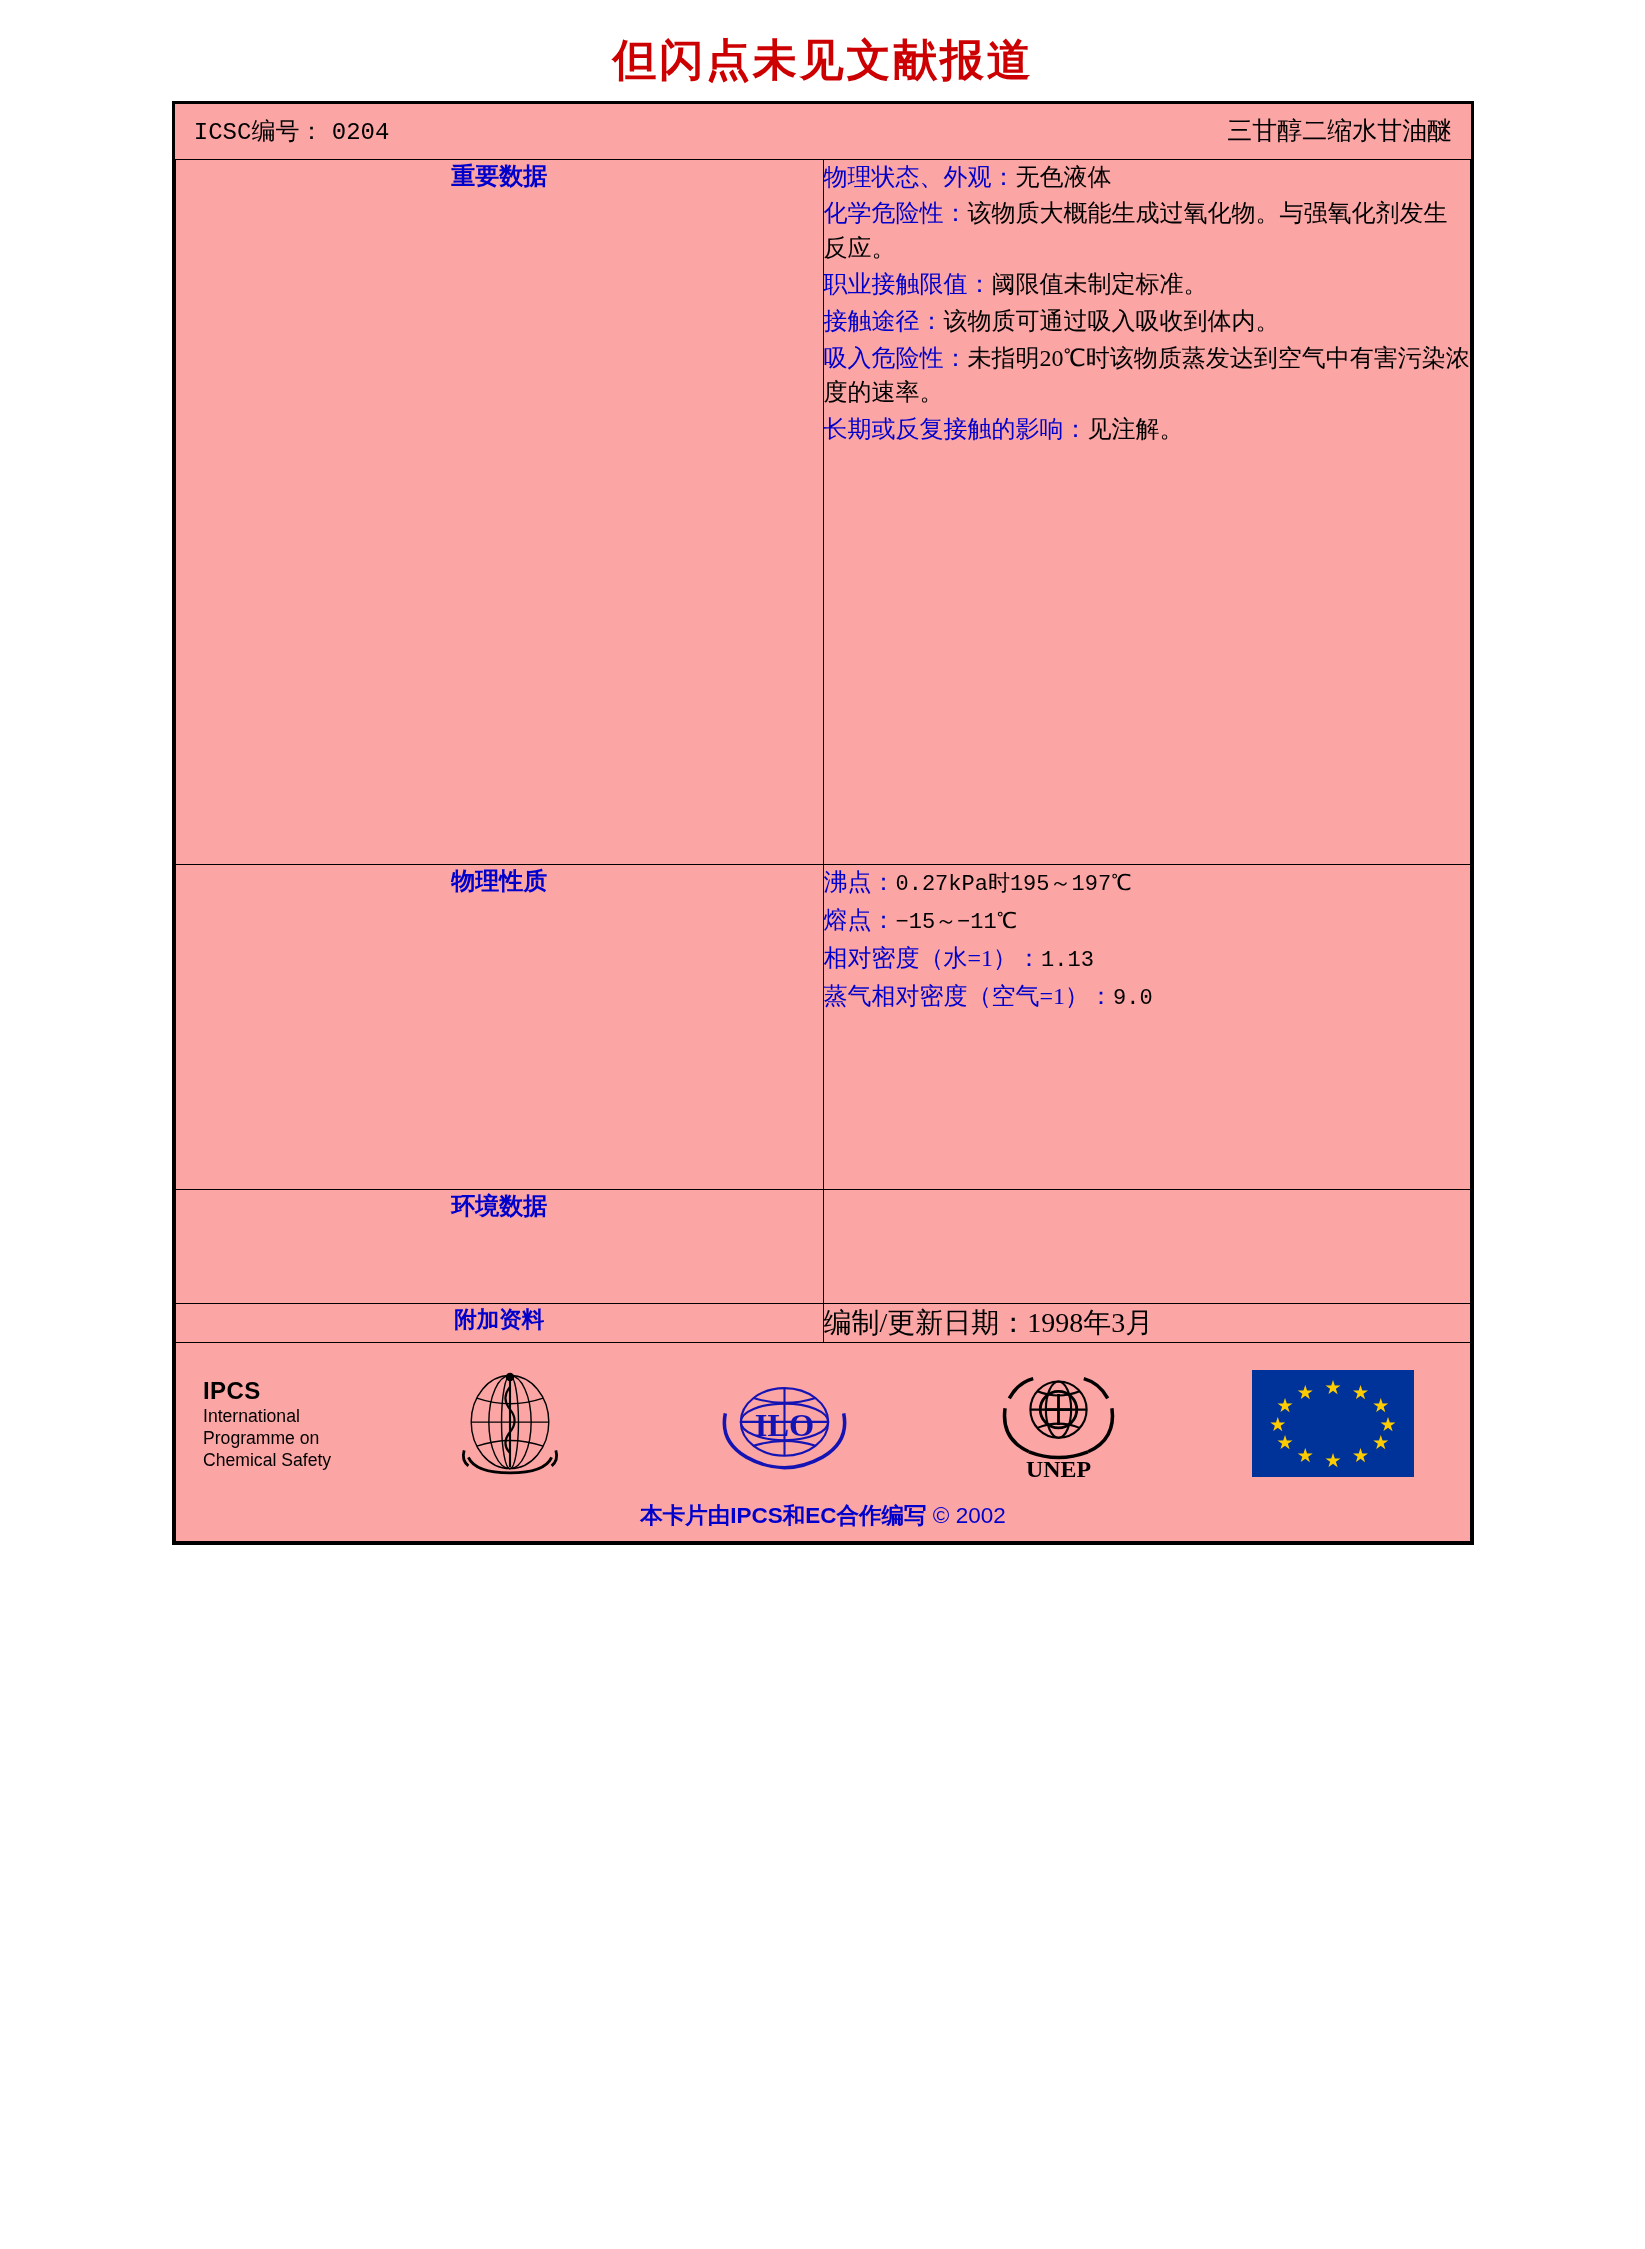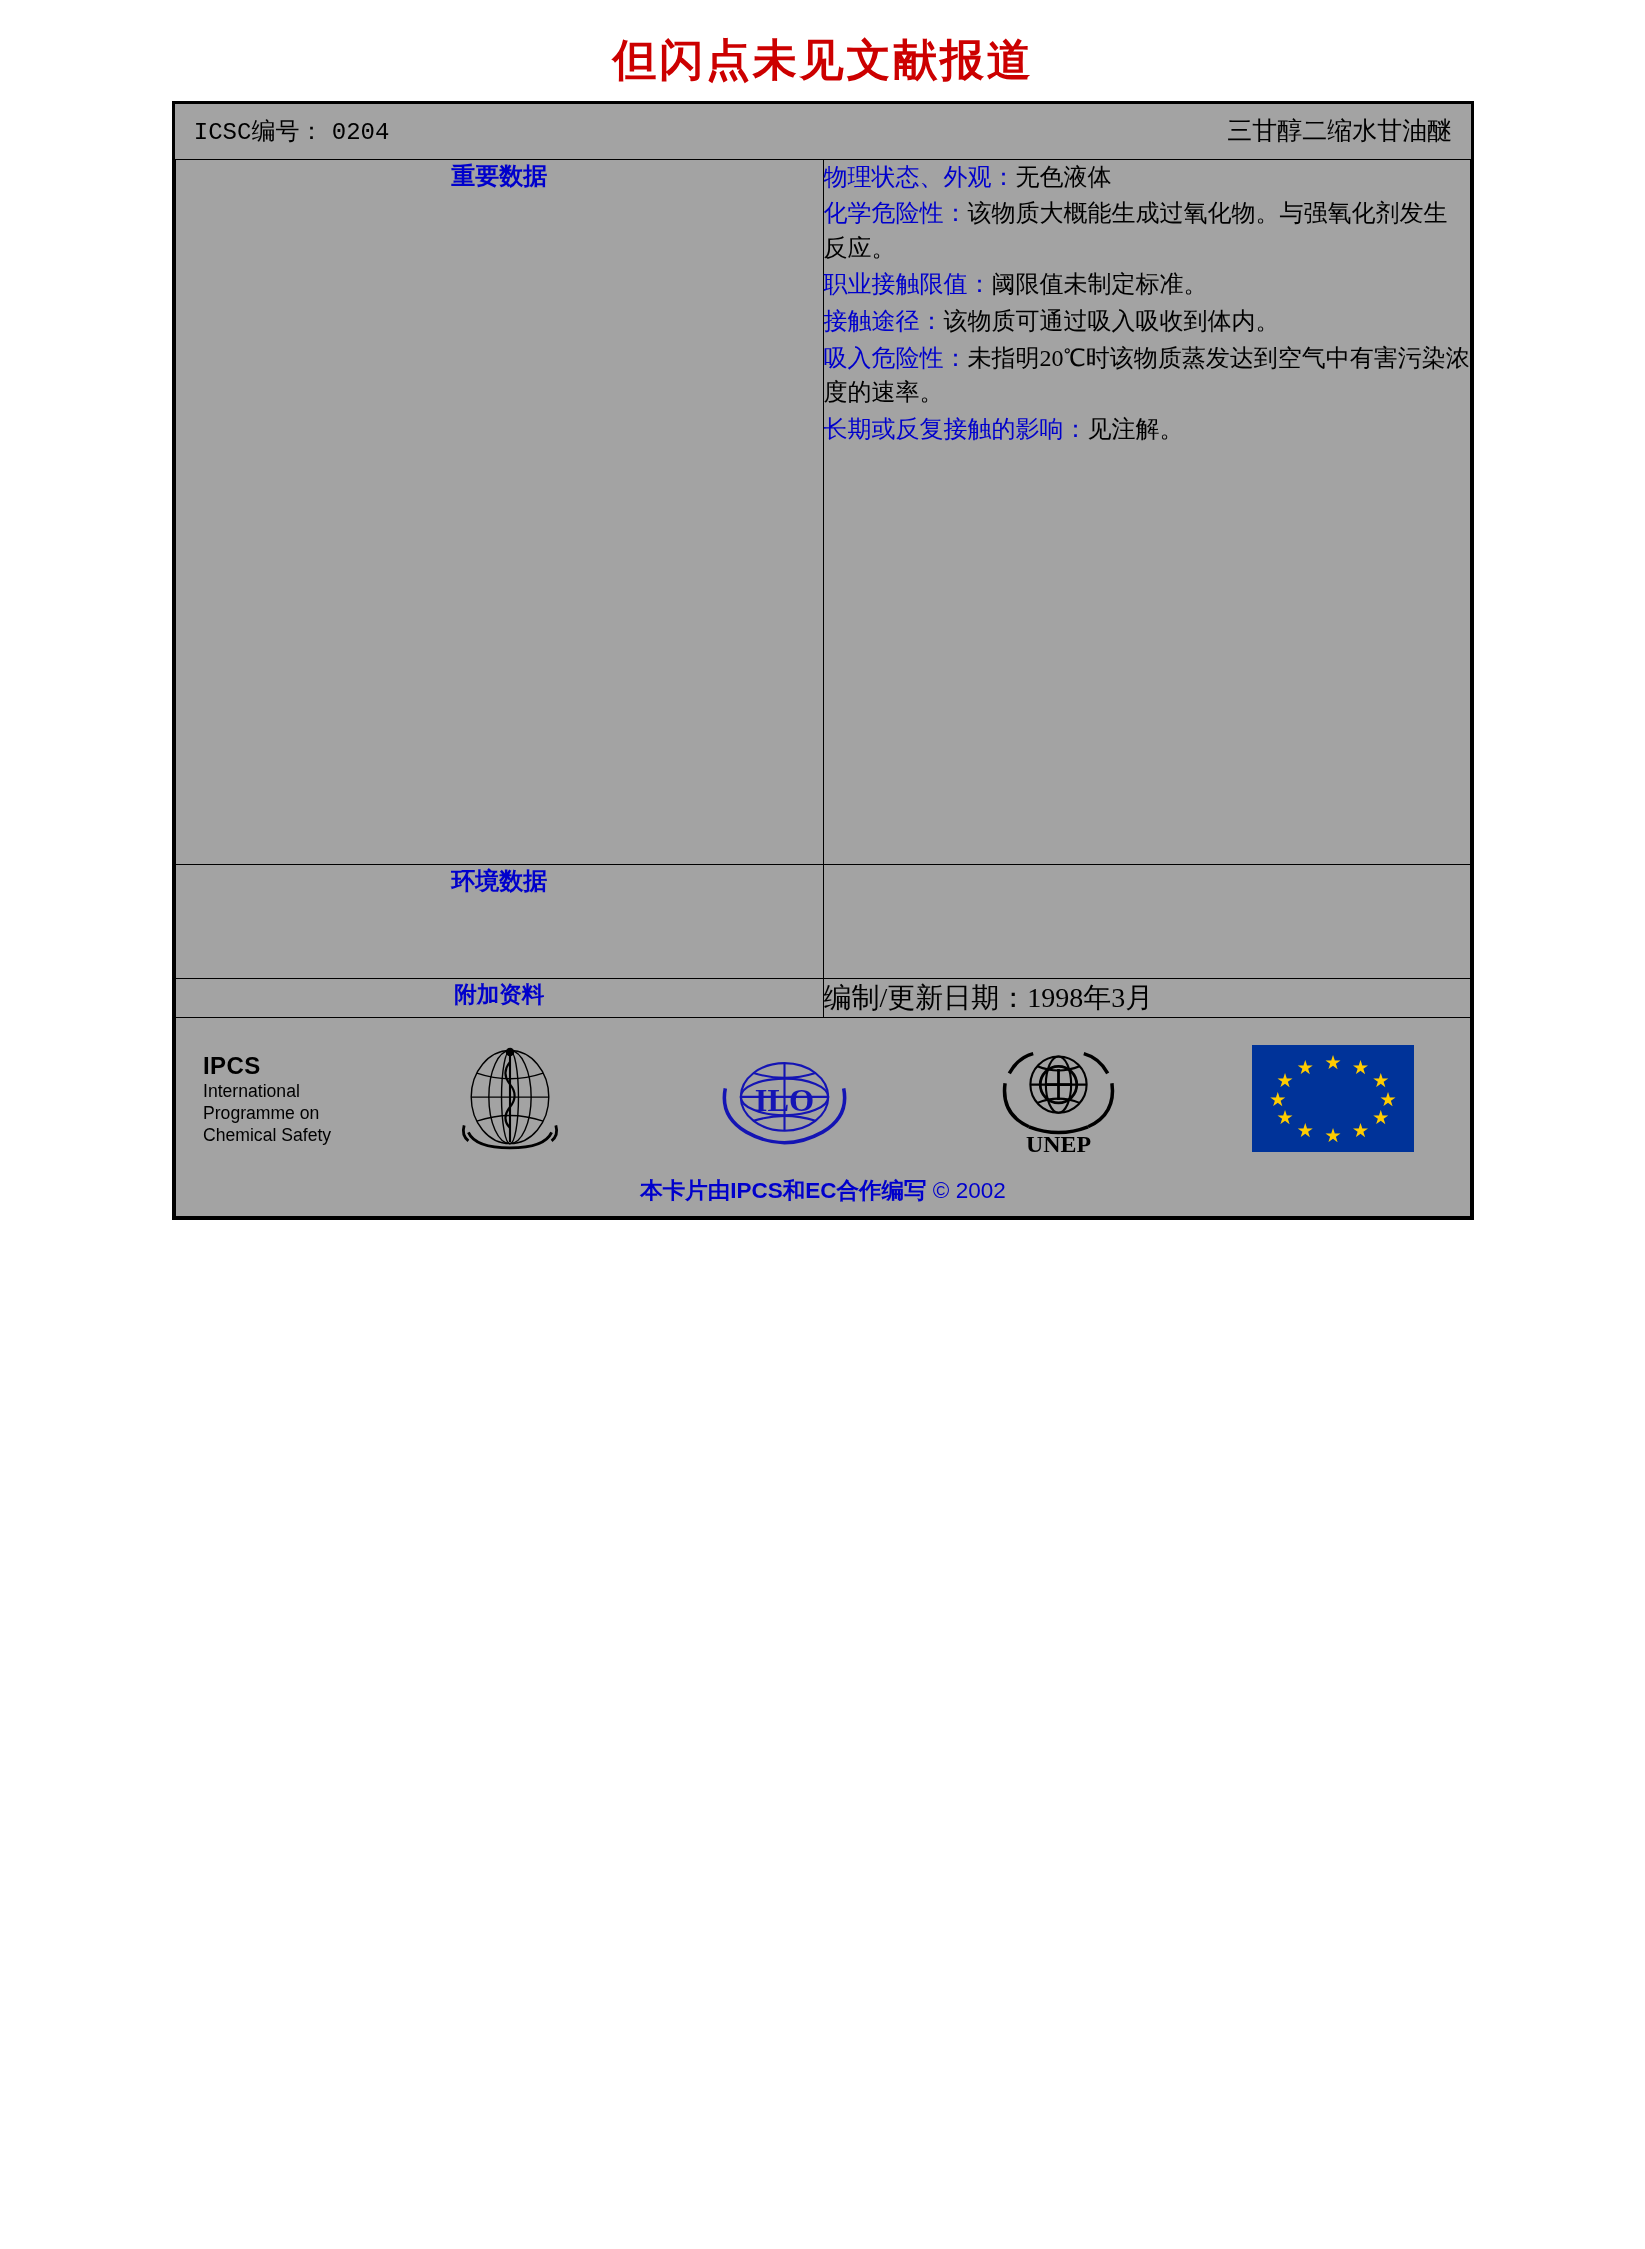--- a/index.html
+++ b/index.html
@@ -30,21 +30,21 @@
     letter-spacing: 2.8px;
     padding-top: 31px;
     padding-bottom: 11.3px;
   }
 
   .card {
     margin: 0 auto;
     width: 1302px;
     border: 3.5px solid #000000;
     box-sizing: border-box;
-    background: #a3a3a3;
+    background: #fca5a5;
   }
 
   table.main {
     width: 100%;
     border-collapse: collapse;
     table-layout: fixed;
   }
   table.main td {
     border: 1.4px solid #000000;
     vertical-align: top;
@@ -233,20 +233,37 @@
           </p>
           <p>
             <span class="blue-bold">吸入危险性：</span><span>未指明20℃时该物质蒸发达到空气中有害污染浓度的速率。</span>
           </p>
           <p>
             <span class="blue-bold">长期或反复接触的影响：</span><span>见注解。</span>
           </p>
         </td>
       </tr>
 
+      <tr>
+        <td class="label-cell">物理性质</td>
+        <td class="content-cell h-physical">
+          <p>
+            <span class="blue-bold">沸点：</span><span class="mono">0.27kPa时195～197℃</span>
+          </p>
+          <p>
+            <span class="blue-bold">熔点：</span><span class="mono">−15～−11℃</span>
+          </p>
+          <p>
+            <span class="blue-bold">相对密度（水=1）：</span><span class="mono">1.13</span>
+          </p>
+          <p>
+            <span class="blue-bold">蒸气相对密度（空气=1）：</span><span class="mono">9.0</span>
+          </p>
+        </td>
+      </tr>
 
       <tr>
         <td class="label-cell">环境数据</td>
         <td class="content-cell h-env"></td>
       </tr>
 
 
       <tr>
         <td class="label-cell addl">附加资料</td>
         <td class="addl-cell">编制/更新日期：1998年3月</td>

